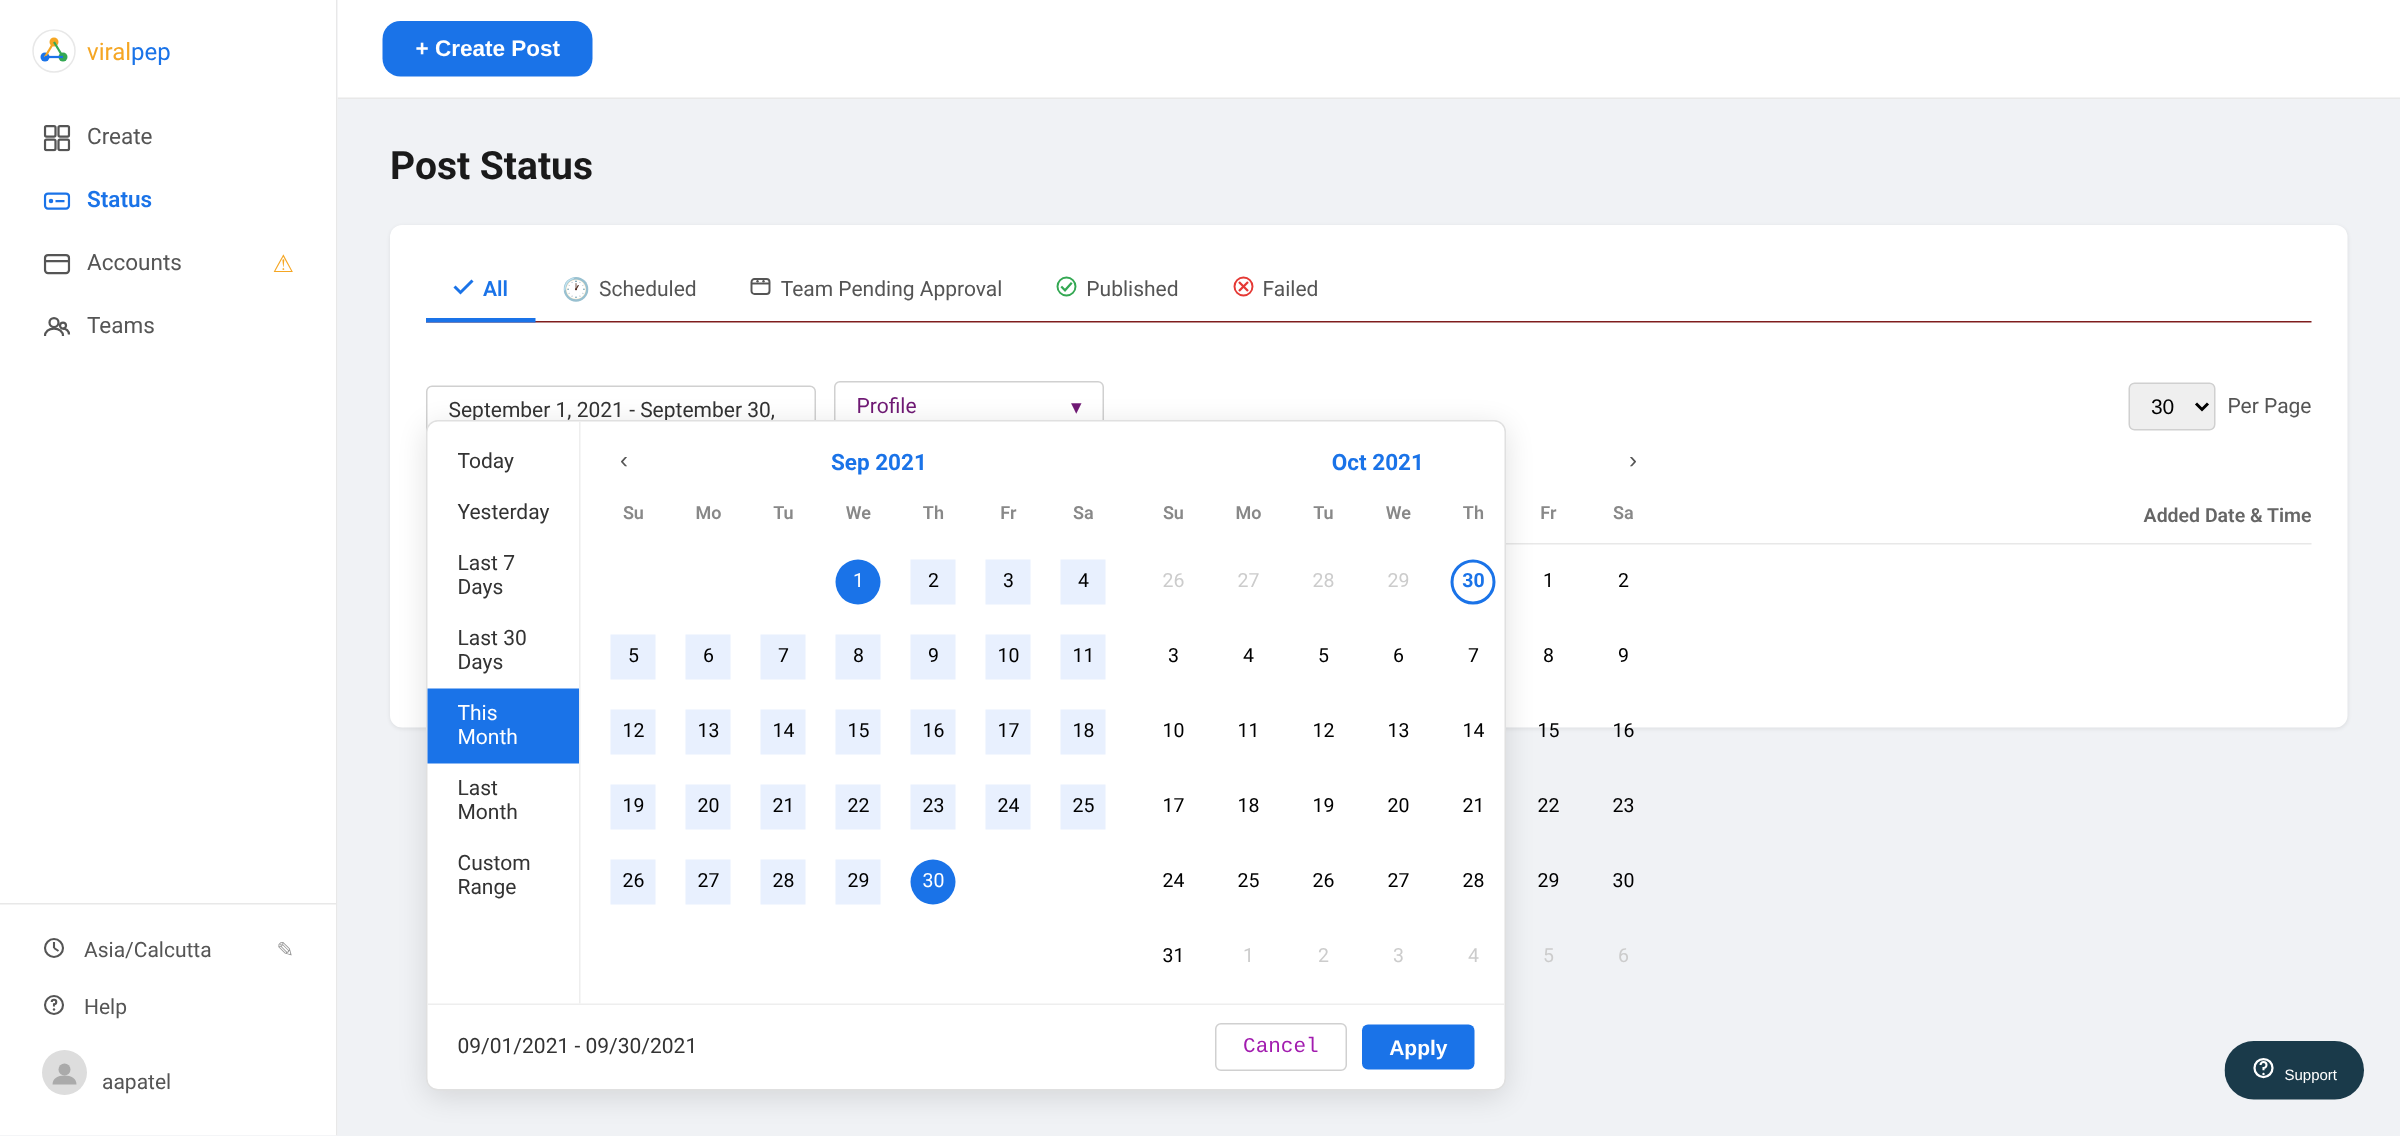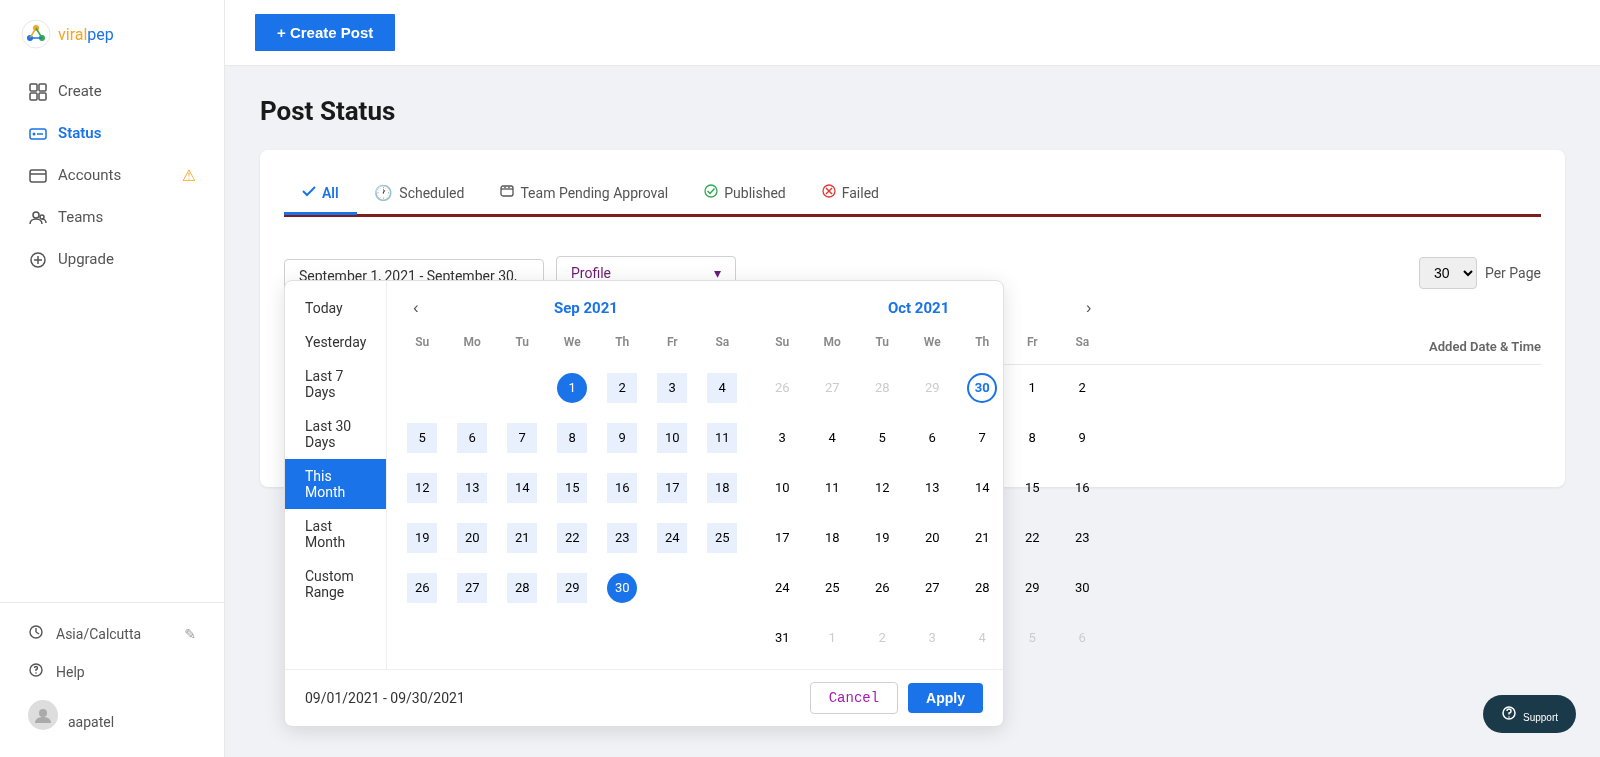--- a/index.html
+++ b/index.html
@@ -79,21 +79,21 @@
       padding: 14px 30px;
       border-bottom: 1px solid #e8e8e8;
       display: flex;
       align-items: center;
     }
     .create-btn {
       background: #1a73e8;
       color: #fff;
       border: none;
       padding: 10px 22px;
-      border-radius: 1px;
+      border-radius: 12px;
       font-size: 15px;
       font-weight: 600;
       cursor: pointer;
       display: flex;
       align-items: center;
       gap: 6px;
     }
     .page-content {
       padding: 30px 35px;
       flex: 1;
@@ -108,21 +108,21 @@
       background: #fff;
       border-radius: 8px;
       padding: 24px;
       box-shadow: 0 1px 3px rgba(0,0,0,0.08);
       position: relative;
     }
 
     
     .tabs {
       display: flex;
-      border-bottom: 3px solid #7f1d1d;
+      border-bottom: 1px solid #7f1d1d;
       margin-bottom: 20px;
       gap: 0;
     }
     .tab {
       display: flex;
       align-items: center;
       gap: 6px;
       padding: 10px 18px;
       cursor: pointer;
       color: #555;
@@ -416,30 +416,20 @@
         <svg width="18" height="18" viewBox="0 0 18 18">
             <circle cx="7" cy="6" r="3" fill="none" stroke="#555" stroke-width="1.5"></circle>
             <circle cx="13" cy="8" r="2" fill="none" stroke="#555" stroke-width="1.5"></circle>
             <path d="M1 15c0-3 2.5-5 6-5s6 2 6 5" fill="none" stroke="#555" stroke-width="1.5"></path>
             <path d="M13 10c2 0 4 1.5 4 4" fill="none" stroke="#555" stroke-width="1.5"></path>
           </svg>
       </span>
       <span>Teams</span>
     </div>
 
-    <div class="nav-item">
-      <span class="nav-icon">
-        <svg width="18" height="18" viewBox="0 0 18 18">
-            <circle cx="9" cy="9" r="7" fill="none" stroke="#555" stroke-width="1.5"></circle>
-            <line x1="9" y1="5" x2="9" y2="13" stroke="#555" stroke-width="1.5"></line>
-            <line x1="5" y1="9" x2="13" y2="9" stroke="#555" stroke-width="1.5"></line>
-          </svg>
-      </span>
-      <span>Upgrade</span>
-    </div>
   </nav>
 
   <div class="sidebar-bottom">
 
     <div class="bottom-item">
       <span class="nav-icon">
         <svg width="16" height="16" viewBox="0 0 16 16">
             <circle cx="8" cy="8" r="6" fill="none" stroke="#555" stroke-width="1.4"></circle>
             <line x1="8" y1="4" x2="8" y2="8" stroke="#555" stroke-width="1.4"></line>
             <line x1="8" y1="8" x2="11" y2="10" stroke="#555" stroke-width="1.4"></line>

